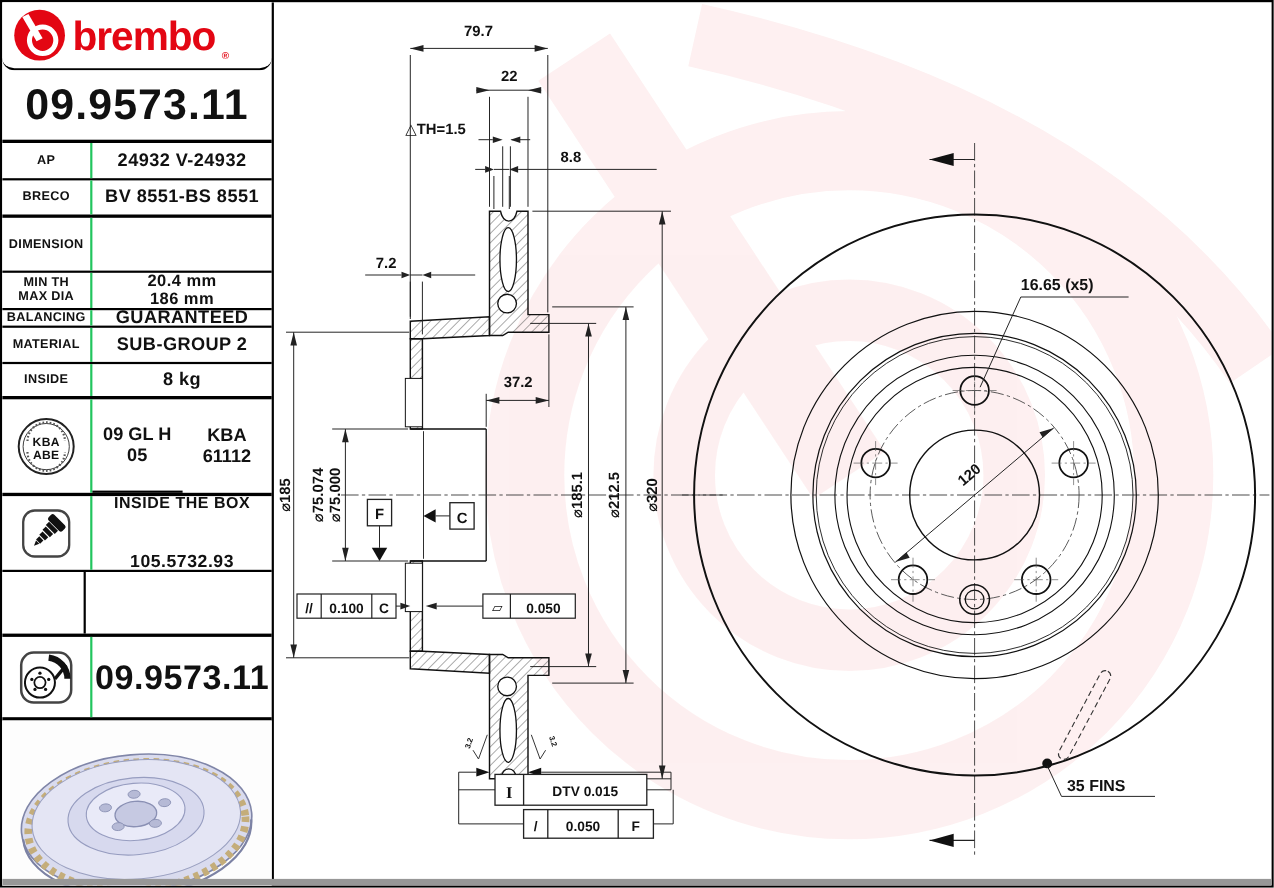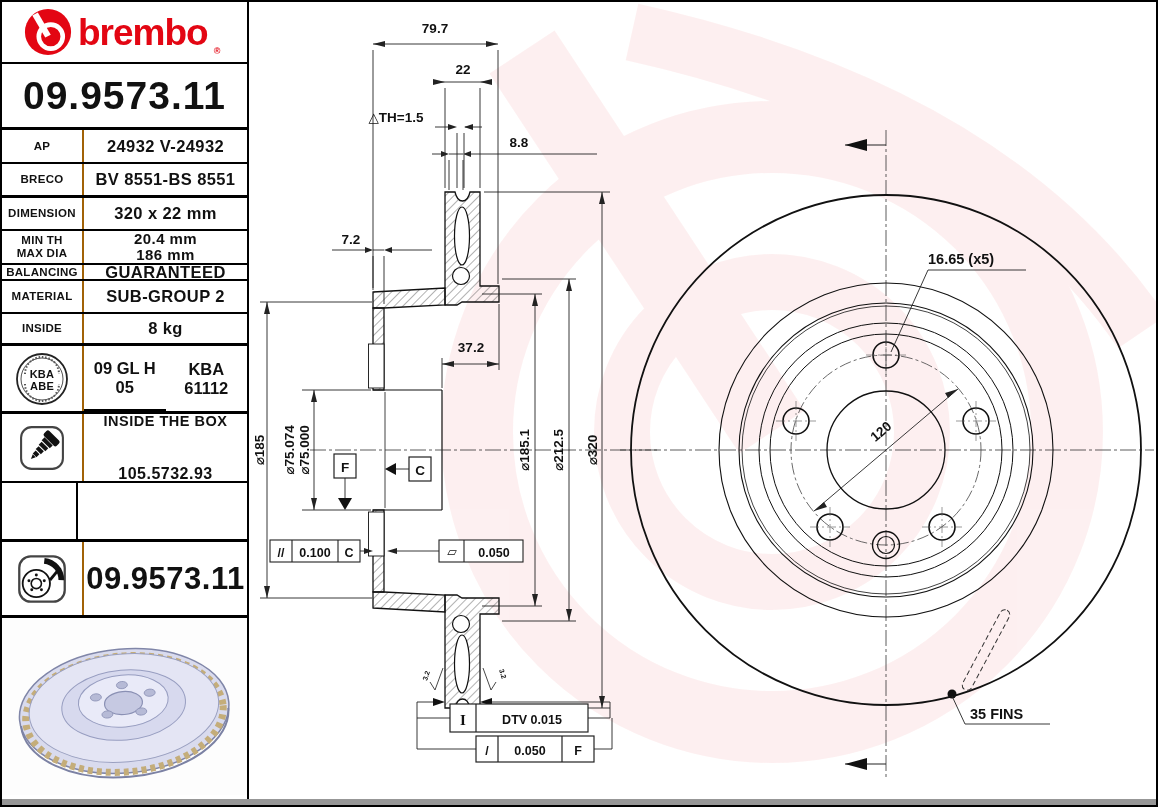--- a/index.html
+++ b/index.html
@@ -3,24 +3,24 @@
 <meta charset="utf-8">
 <style>
   html,body{margin:0;padding:0;background:#e8e8e8;}
   *{box-sizing:border-box;}
   .page{position:relative;width:1158px;height:807px;background:#fff;border:2px solid #000;
         overflow:hidden;font-family:"Liberation Sans","DejaVu Sans",sans-serif;color:#111;}
   
   .left-panel{position:absolute;left:0;top:0;width:247px;height:100%;border-right:2px solid #000;background:#fff;}
   .row{display:flex;align-items:stretch;}
   .cell{display:flex;align-items:center;justify-content:center;text-align:center;}
-  .lab{width:82px;border-right:2px solid #a16207;font-size:11.5px;font-weight:bold;letter-spacing:.3px;flex-direction:column;line-height:13px;}
+  .lab{width:82px;border-right:2px solid #22c55e;font-size:11.5px;font-weight:bold;letter-spacing:.3px;flex-direction:column;line-height:13px;}
   .val{flex:1;font-size:16.5px;font-weight:bold;letter-spacing:.4px;flex-direction:column;}
   .bb2{border-bottom:2px solid #000;} .bb3{border-bottom:3px solid #000;}
-  .logo-row{height:62px;display:flex;align-items:center;padding-left:22px;gap:6px;}
+  .logo-row{height:62px;display:flex;align-items:center;padding-left:10px;gap:6px;border-radius:11px;}
   .wordmark{font-size:37px;font-weight:bold;color:#e30613;letter-spacing:-1px;line-height:1;}
   .reg{font-size:9px;color:#e30613;font-weight:bold;align-self:flex-end;margin-bottom:6px;}
   .pn-row{height:66px;}
   .pn-text{width:100%;text-align:center;font-size:39px;font-weight:bold;letter-spacing:1px;}
   .kba-right{flex:1;display:flex;flex-direction:row;}
   .kba-right .cell{flex:1;font-size:16.5px;font-weight:bold;}
   .kba-right .cell:first-child{border-bottom:2px solid #000;}
   .hc-split{flex:1;display:flex;}
   .hc-c1{width:76px;border-right:2px solid #000;}
   .box-line1{font-size:14.5px;font-weight:bold;letter-spacing:.5px;}
@@ -61,23 +61,22 @@
     <div class="row bb2" style="height:34px">
       <div class="cell lab">AP</div>
       <div class="cell val">24932 V-24932</div>
     </div>
 
     <div class="row bb3" style="height:34px">
       <div class="cell lab">BRECO</div>
       <div class="cell val">BV 8551-BS 8551</div>
     </div>
 
-    <div class="row bb2" style="height:33px">
+    <div class="row bb2" style="height:50px">
       <div class="cell lab">DIMENSION</div>
-      <div class="cell val">320 x 22 mm</div>
     </div>
 
     <div class="row bb2" style="height:34px">
       <div class="cell lab">
         <span>MIN TH</span>
         <span>MAX DIA</span>
       </div>
       <div class="cell val" style="font-size:15px;line-height:16px">
         <span>20.4 mm</span>
         <span>186 mm</span>
@@ -92,21 +91,21 @@
     <div class="row bb2" style="height:33px">
       <div class="cell lab">MATERIAL</div>
       <div class="cell val">SUB-GROUP 2</div>
     </div>
 
     <div class="row bb3" style="height:32px">
       <div class="cell lab">INSIDE</div>
       <div class="cell val">8 kg</div>
     </div>
 
-    <div class="row bb3" style="height:68px">
+    <div class="row bb3" style="height:88px">
       <div class="cell lab">
         <svg width="54" height="54" viewBox="0 0 54 54">
           <circle cx="27" cy="27" r="25" fill="none" stroke="#222" stroke-width="1.8"></circle>
           <circle cx="27" cy="27" r="21" fill="none" stroke="#222" stroke-width="0.8"></circle>
           <path d="M10,22 A17,17 0 0 1 44,22" fill="none" stroke="#555" stroke-width="2" stroke-dasharray="1.5 1.8"></path>
           <path d="M10,32 A17,17 0 0 0 44,32" fill="none" stroke="#555" stroke-width="2" stroke-dasharray="1.5 1.8"></path>
           <text x="27" y="26" text-anchor="middle" style="font-size:11px">KBA</text>
           <text x="27" y="38" text-anchor="middle" style="font-size:11px">ABE</text>
         </svg>
       </div>

